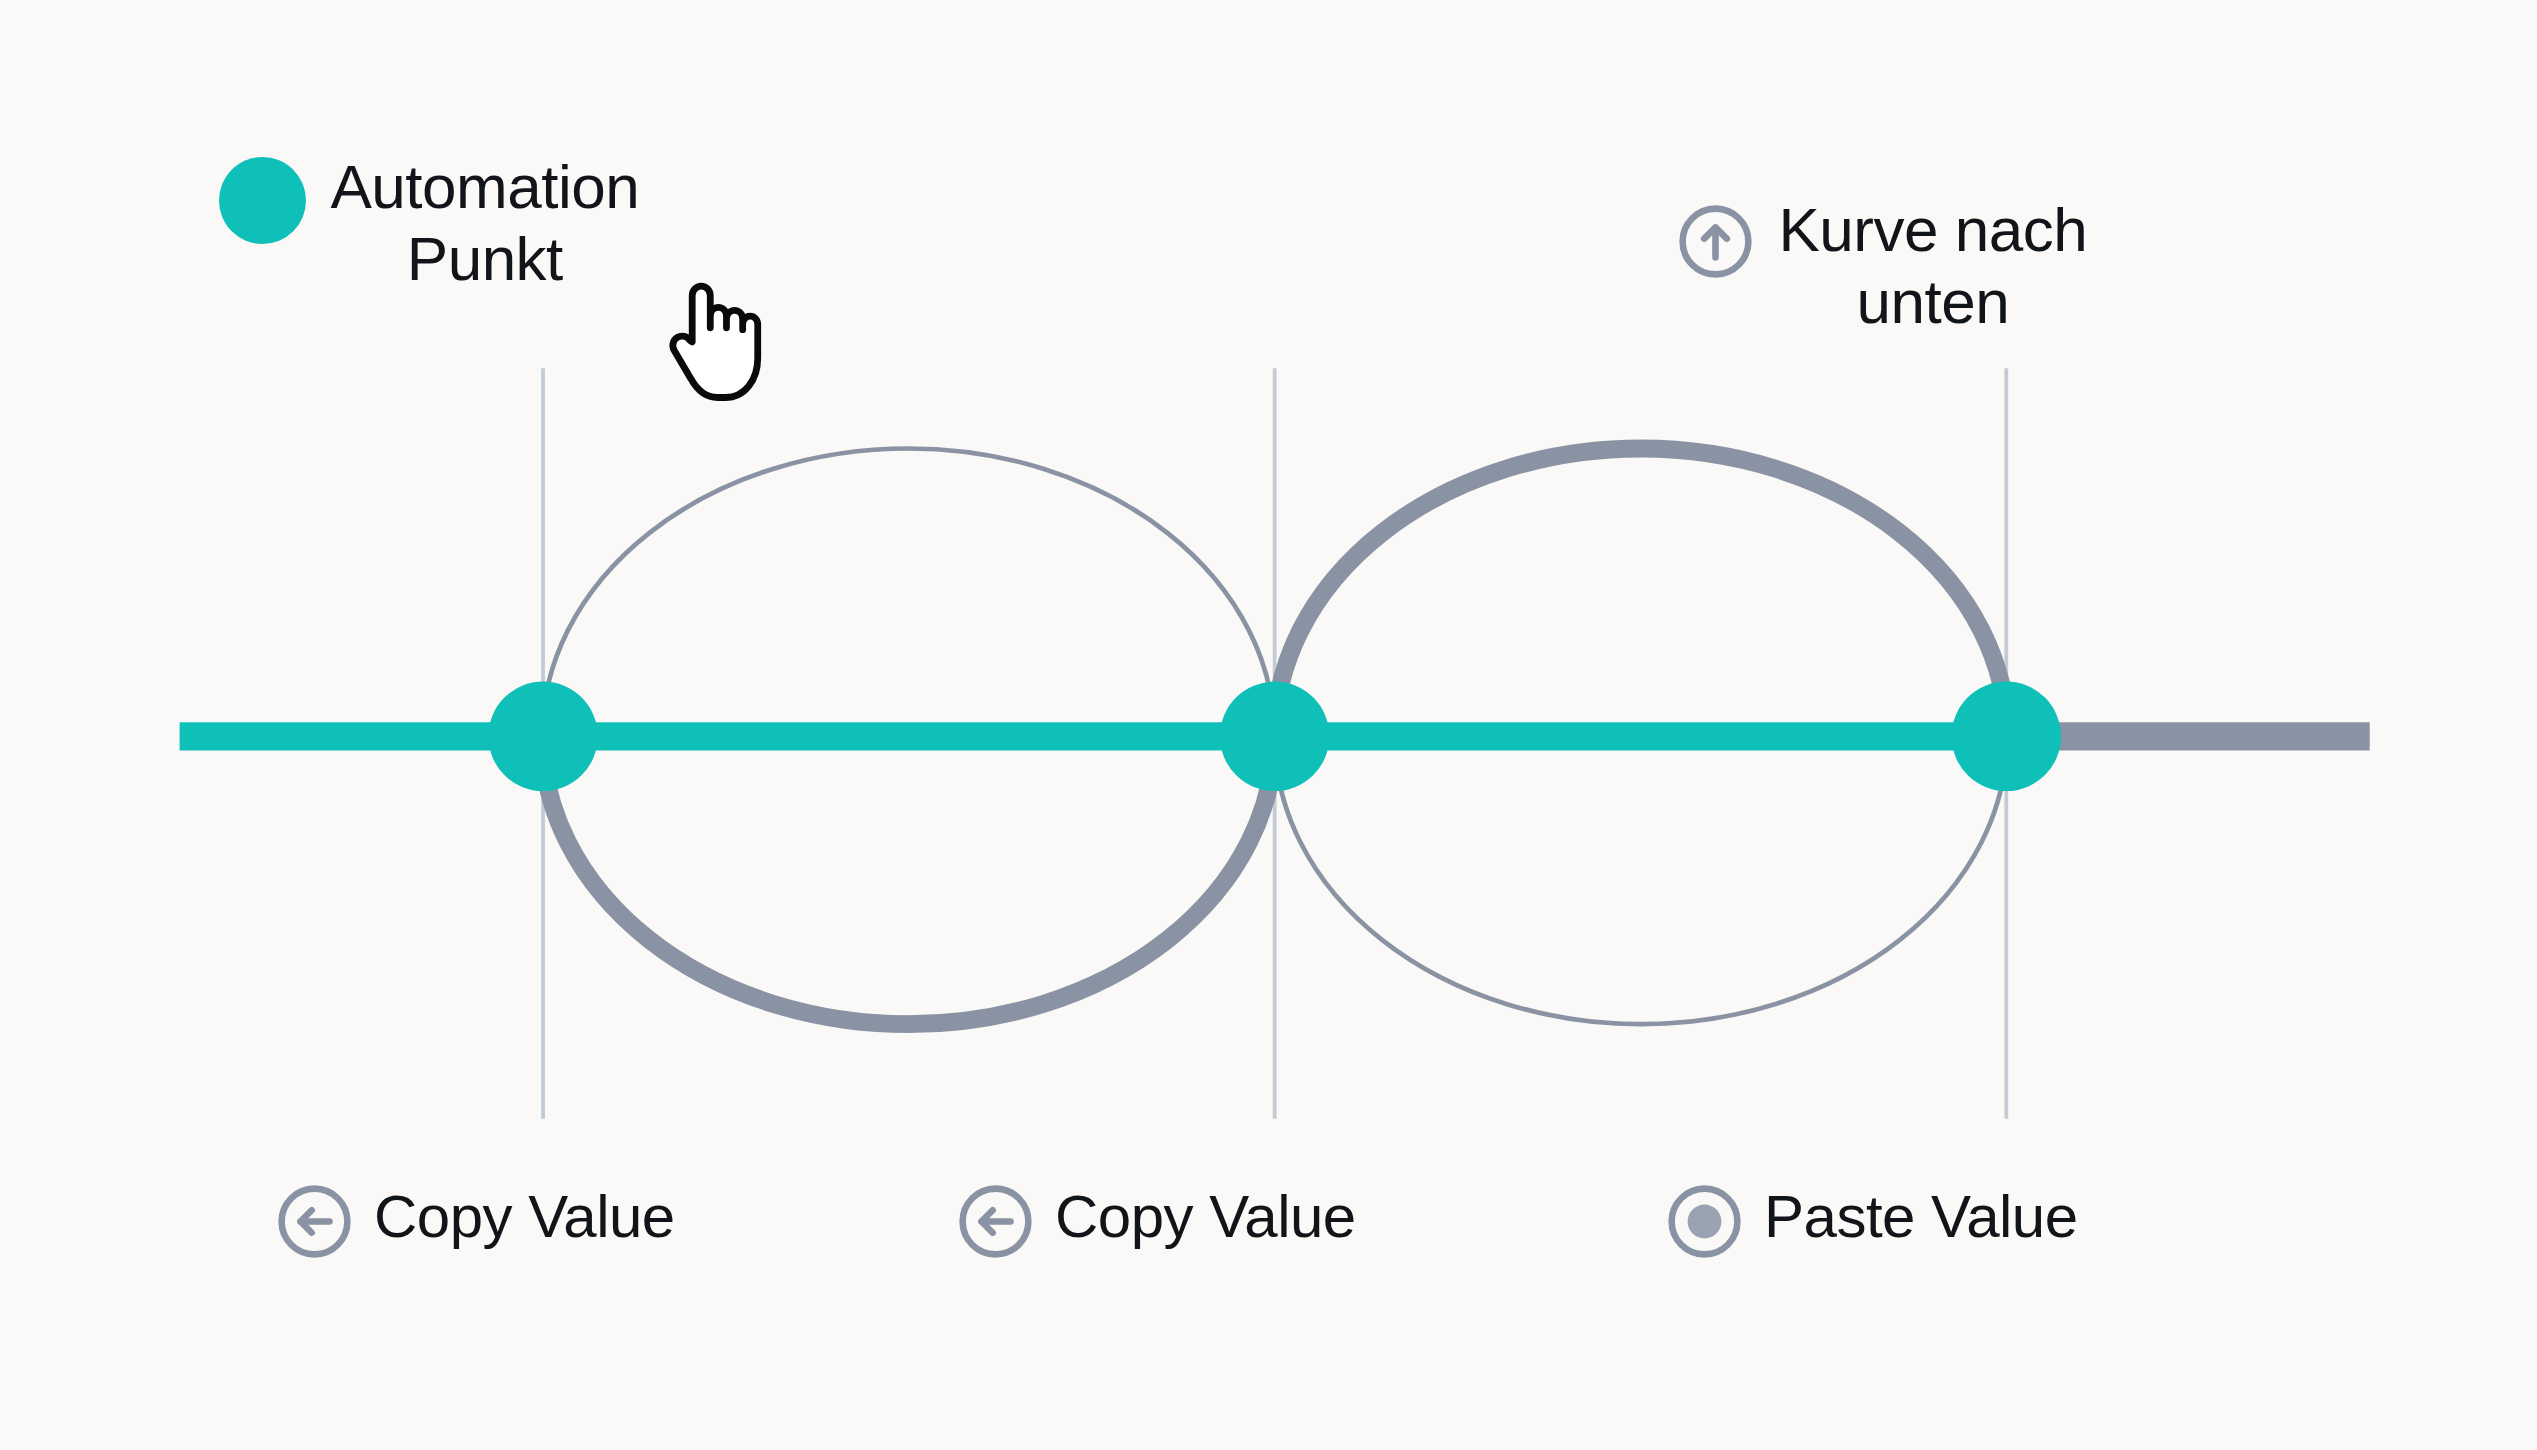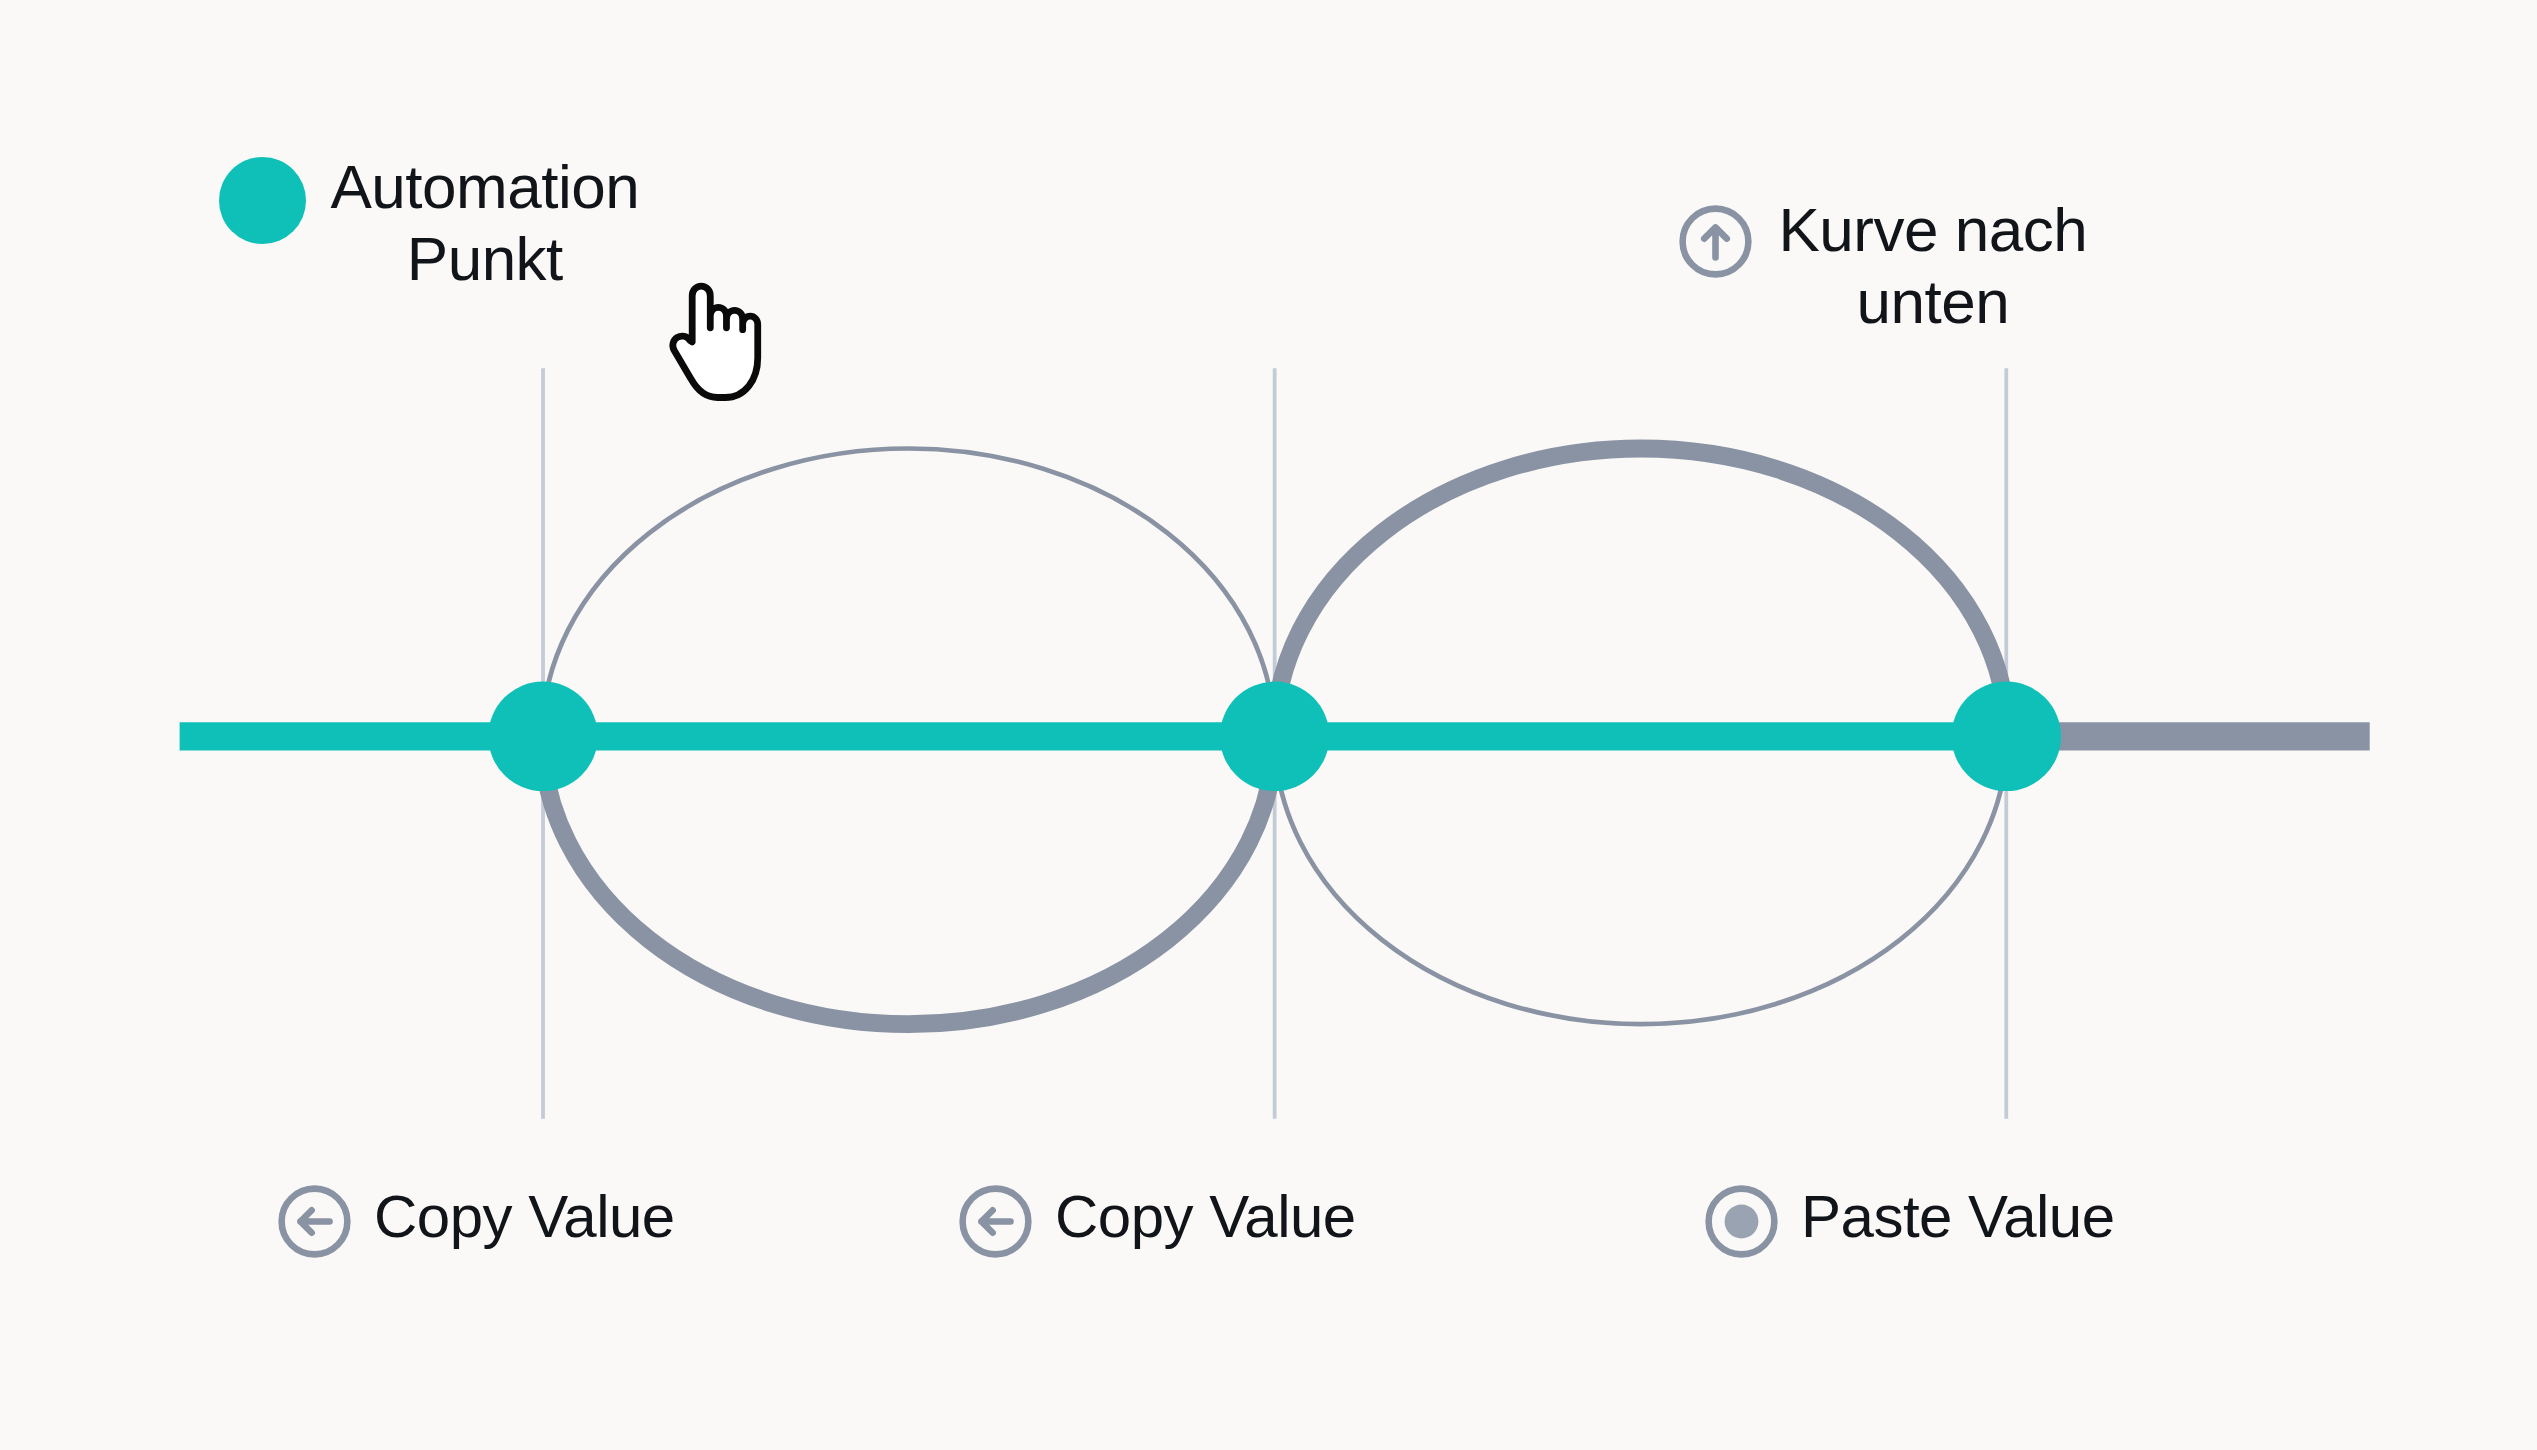--- a/index.html
+++ b/index.html
@@ -151,21 +151,21 @@
   <div class="annotation bottom" style="left:957px; top:1174px;">
     <span class="icon icon-ring">
       <svg viewBox="0 0 82 82" width="77" height="77">
         <circle cx="41" cy="41" r="35" fill="none" stroke="#8a93a3" stroke-width="7"></circle>
         <path d="M57 41 L26 41 M26 41 L38 29 M26 41 L38 53" fill="none" stroke="#8a93a3" stroke-width="7" stroke-linecap="round" stroke-linejoin="round"></path>
       </svg>
     </span>
     <span class="anno-text bottom-text">Copy Value</span>
   </div>
 
-  <div class="annotation bottom" style="left:1703px; top:1174px;">
+  <div class="annotation bottom" style="left:1666px; top:1174px;">
     <span class="icon icon-ring">
       <svg viewBox="0 0 82 82" width="77" height="77">
         <circle cx="41" cy="41" r="35" fill="none" stroke="#8a93a3" stroke-width="7"></circle>
         <circle cx="41" cy="41" r="18" fill="#9aa3b2"></circle>
       </svg>
     </span>
     <span class="anno-text bottom-text">Paste Value</span>
   </div>
 
 </div>

